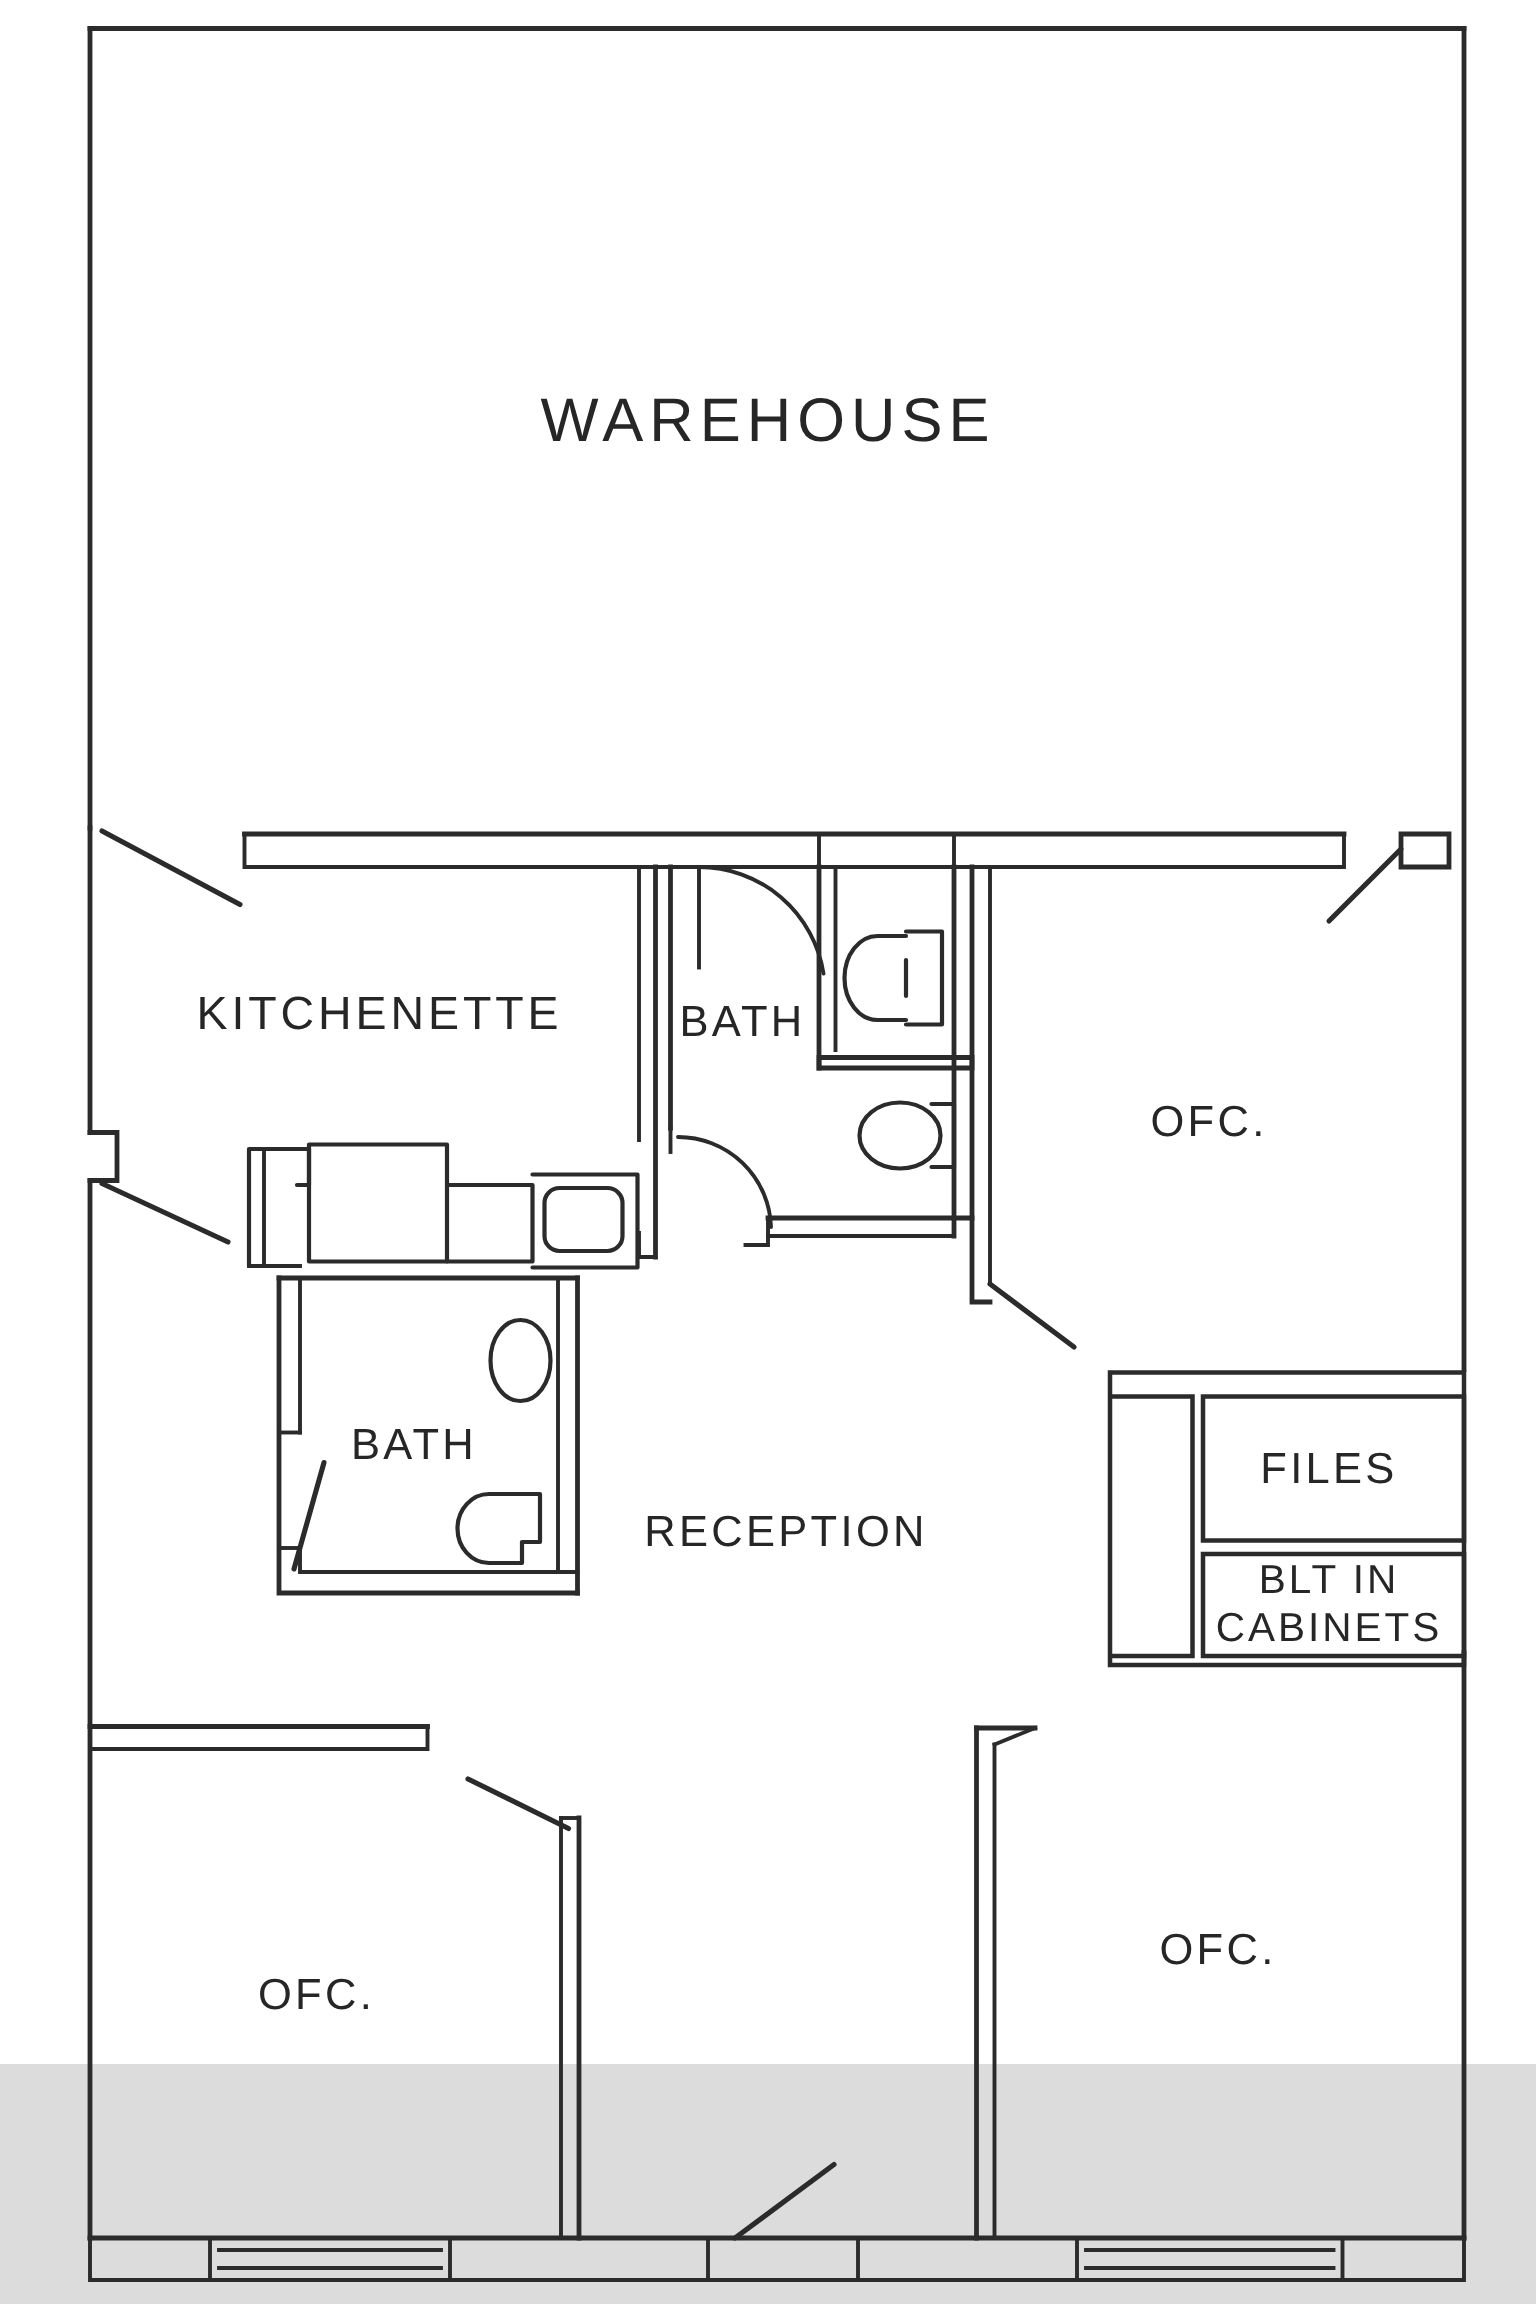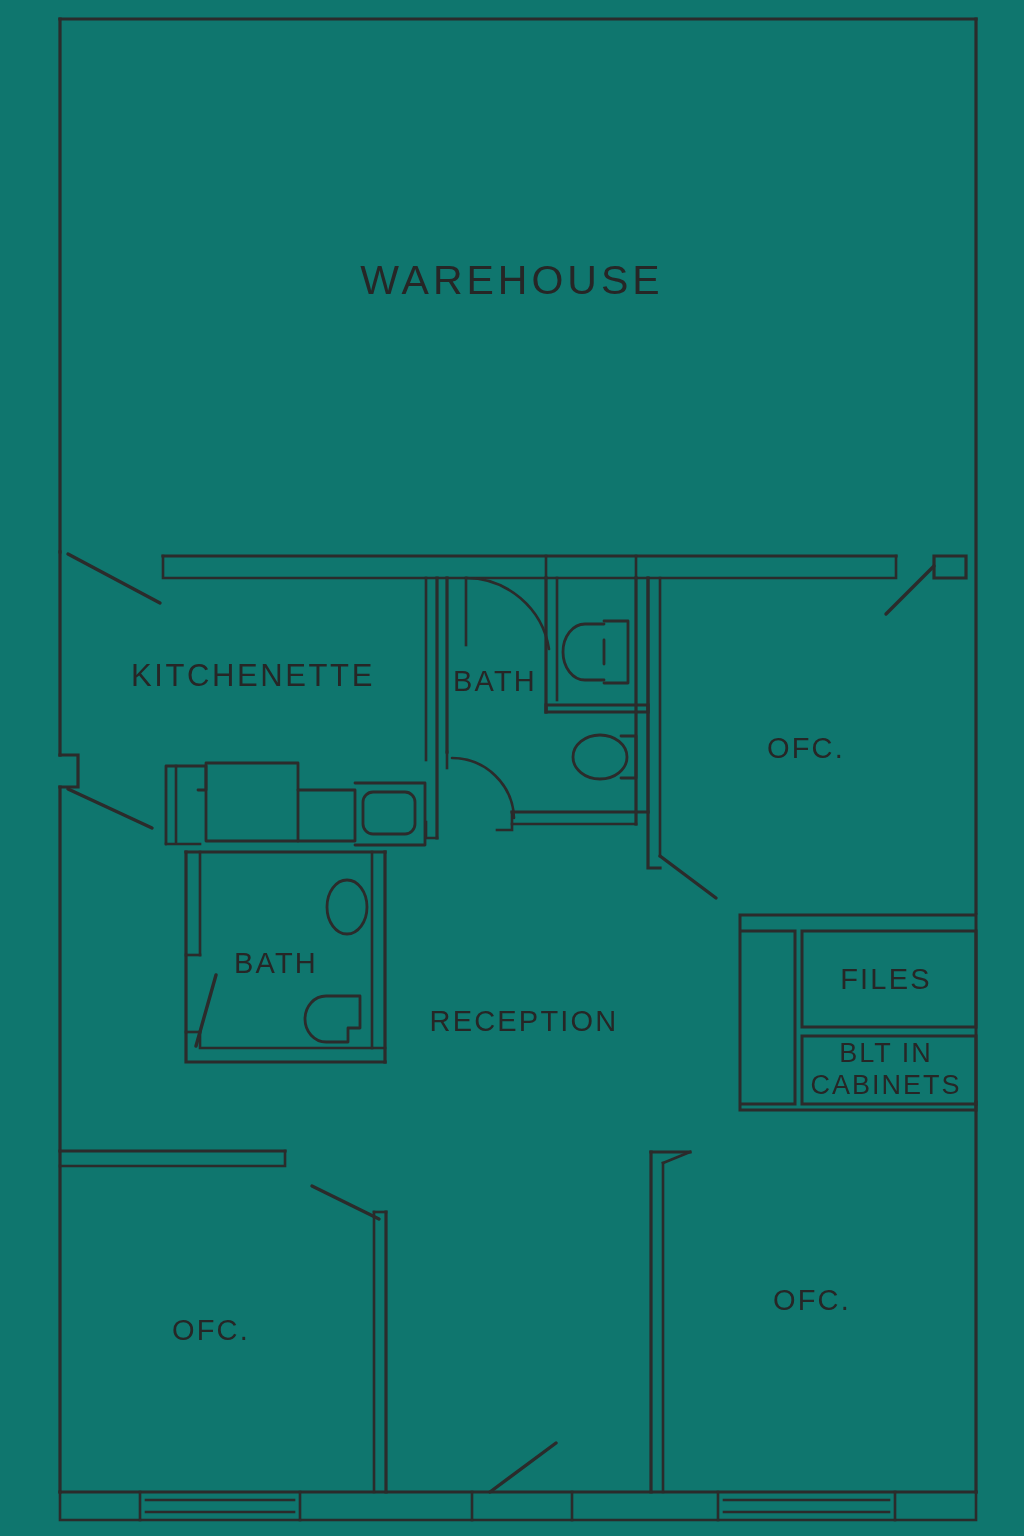--- a/index.html
+++ b/index.html
@@ -9,22 +9,22 @@
   }
   body {
     width: 1024px;
     height: 1536px;
     overflow: hidden;
     font-family: "Liberation Sans", sans-serif;
   }
   #plan-root {
     position: relative;
     width: 1024px;
-    height: 1536px;
-    background: #0f766e;
+    height: 1376px;
+    background: #ffffff;
   }
   svg#floorplan {
     position: absolute;
     top: 0;
     left: 0;
     width: 1024px;
     height: 1536px;
     display: block;
   }
   .wall {

